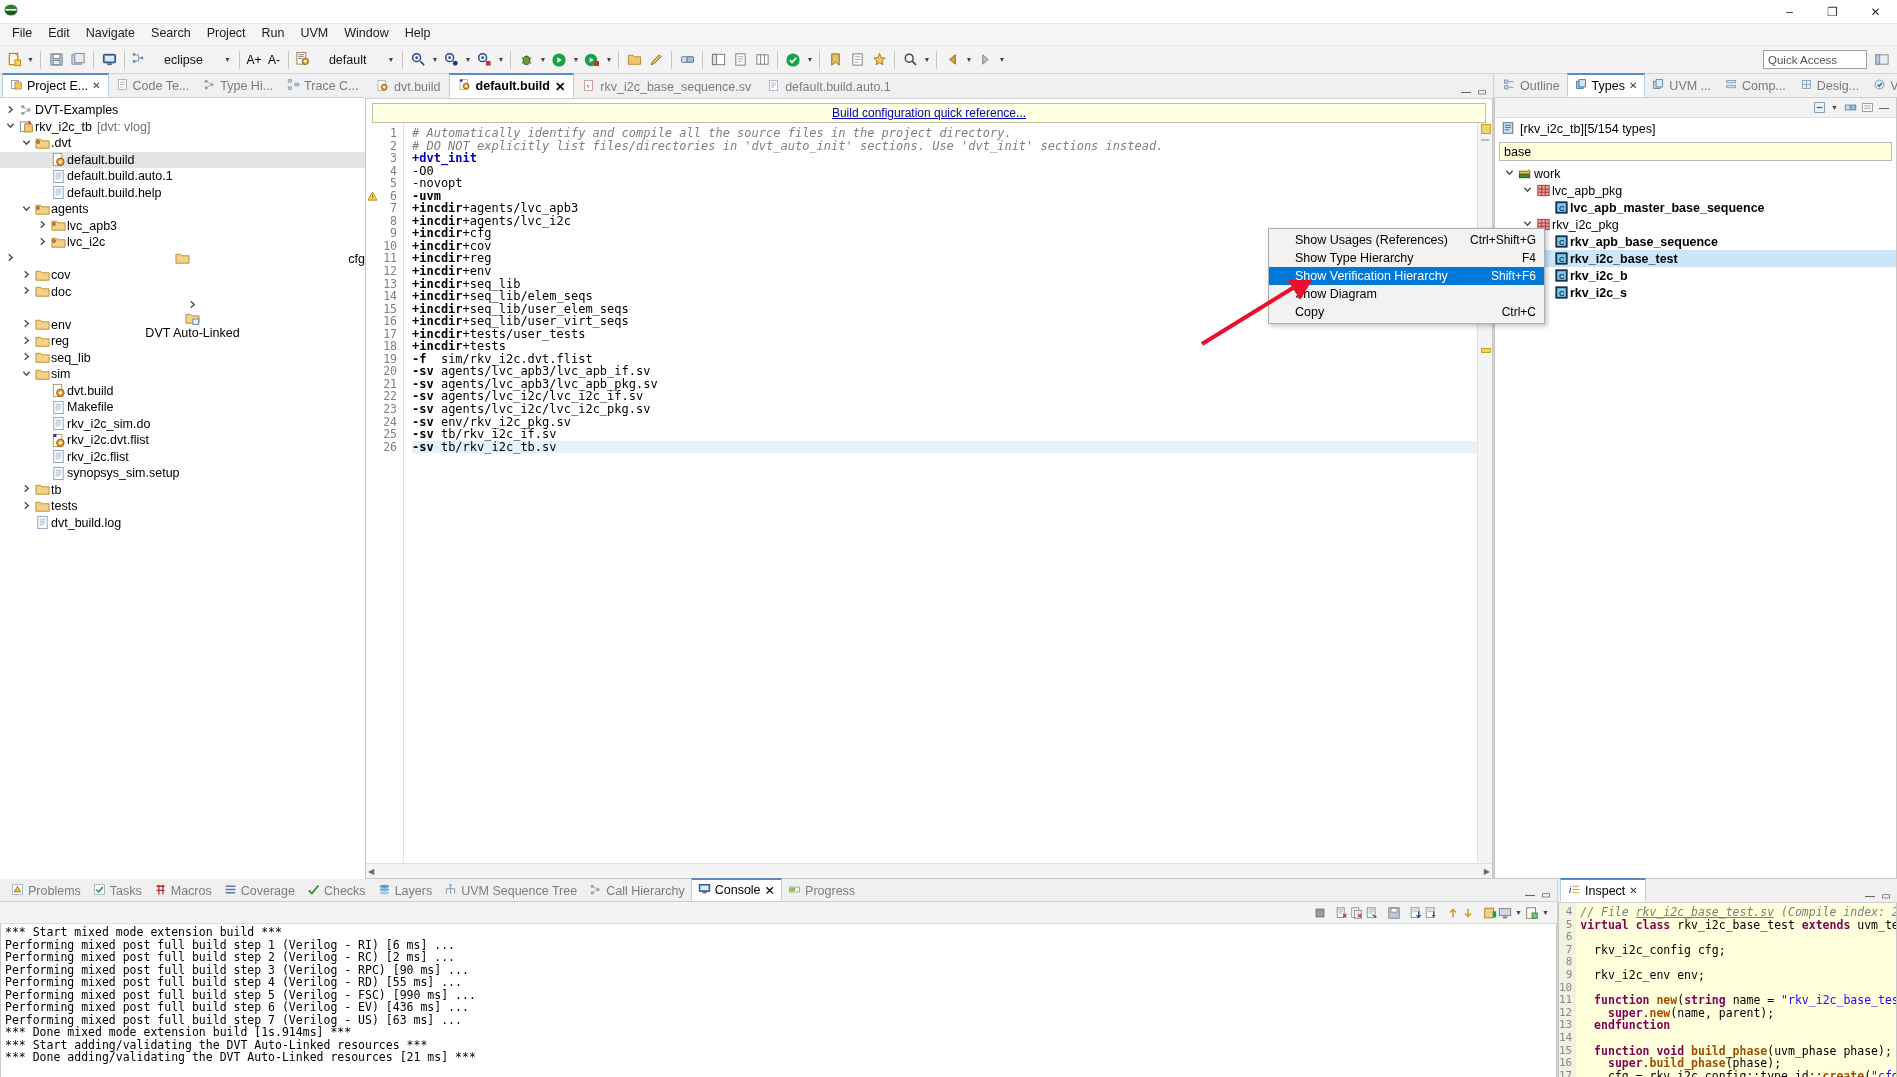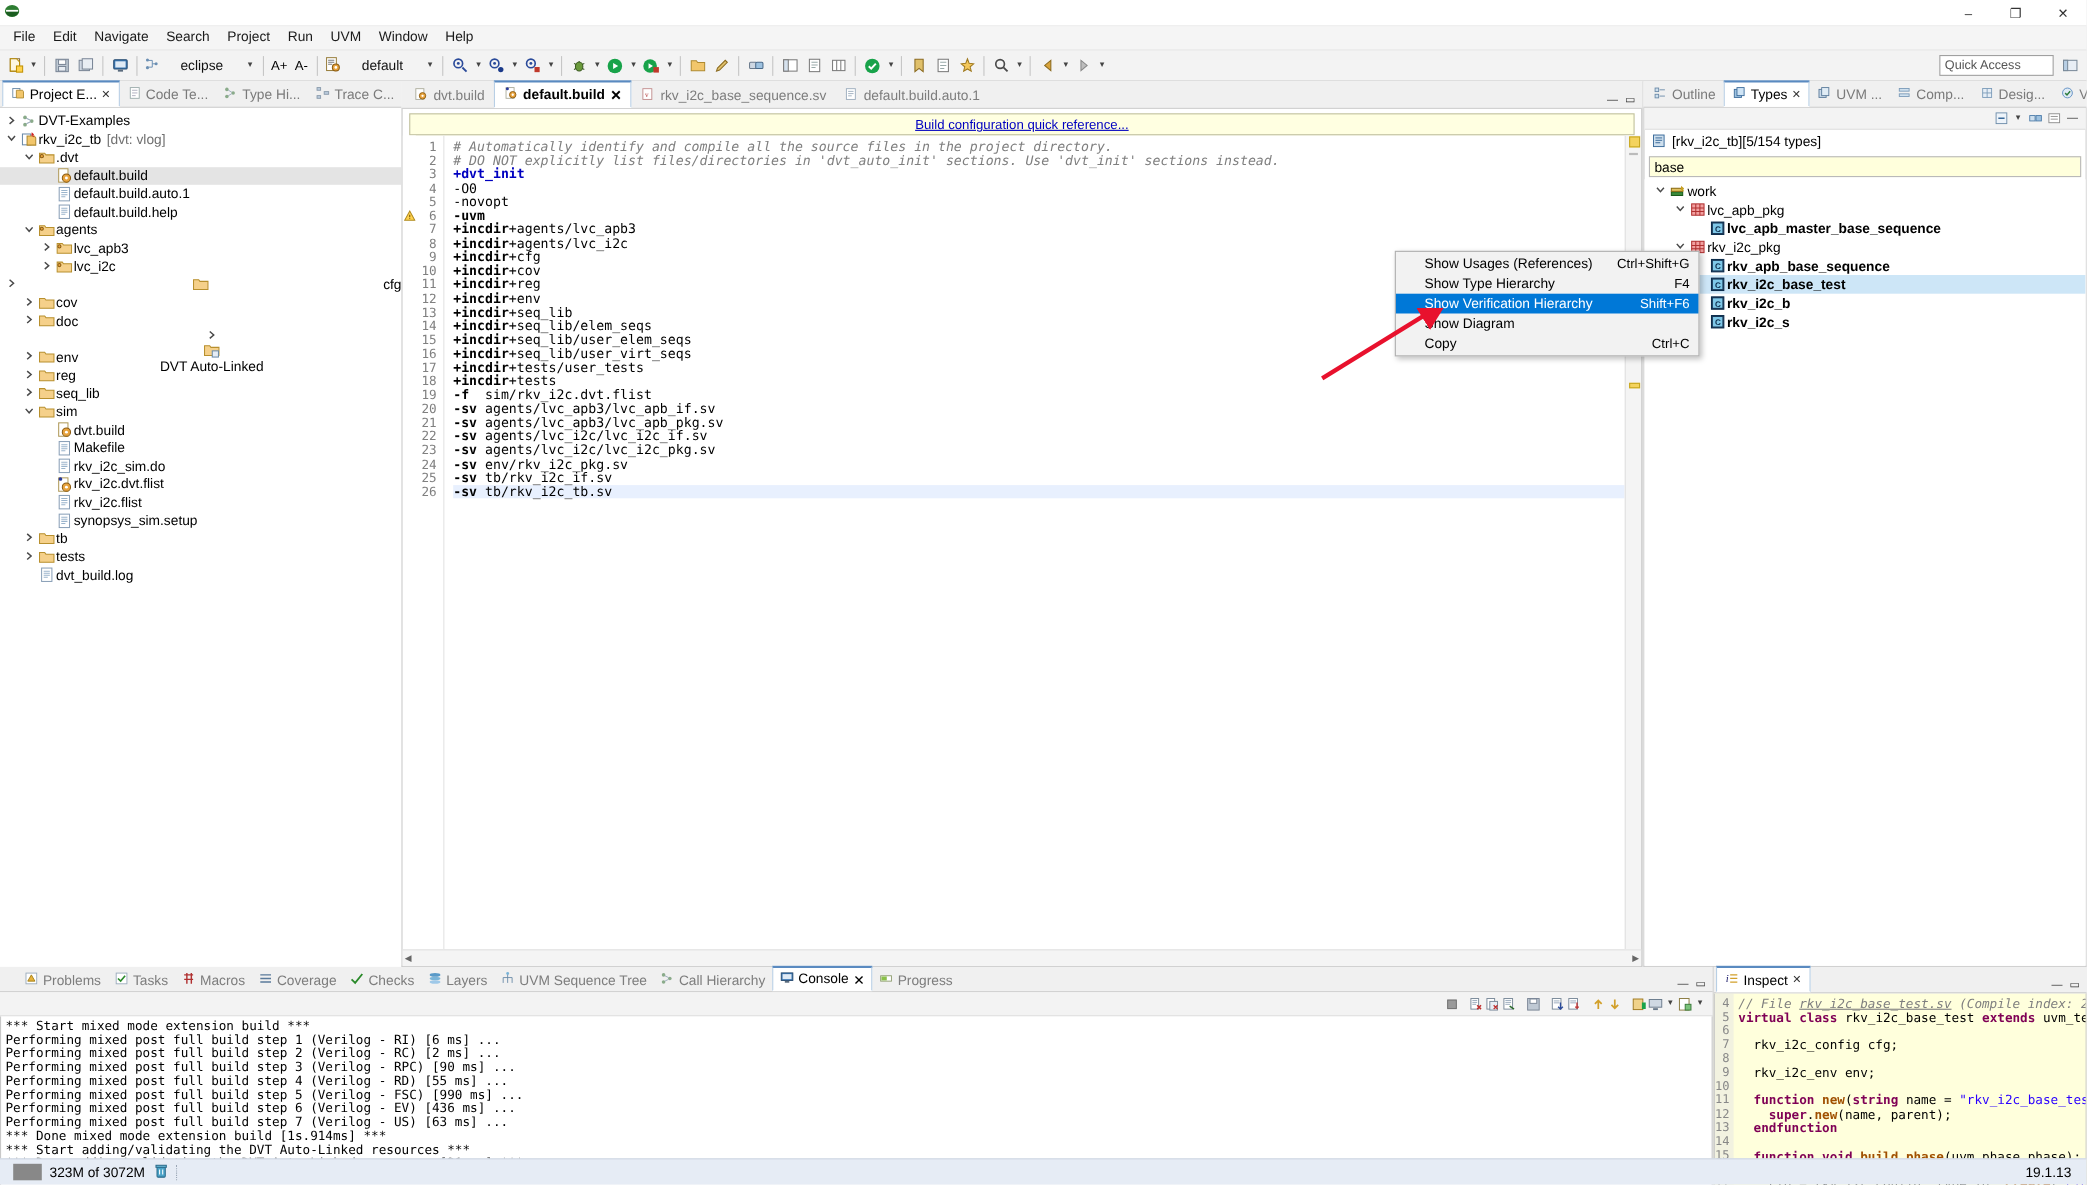--- a/index.html
+++ b/index.html
@@ -109,21 +109,21 @@
   .opt { color: #000; font-weight: bold; }
   .selline { background: #e8f0fe; }
   #vscroll { width: 15px; background: #f4f4f4; border-left: 1px solid #e0e0e0; position: relative; }
   #hscroll { height: 15px; background: #f4f4f4; border-top: 1px solid #e0e0e0; display:flex; align-items:center;
              justify-content: space-between; padding: 0 2px; font-size: 8px; color:#666; }
 
   
   #bottom { height: 248px; display: flex; }
   #console-view { flex: 1; display: flex; flex-direction: column; min-width: 0; }
   #console-tabs { display:flex; align-items:flex-end; height:23px; background:#f0f0f0;
-                  border-bottom:1px solid #cfcfcf; padding-left:16px; }
+                  border-bottom:1px solid #cfcfcf; padding-left:5px; }
   .ctab { display:flex; align-items:center; gap:4px; height:21px; padding:0 6px; font-size:12.5px; color:#7d7d7d; white-space:nowrap;}
   .ctab.active { background:#fff; color:#000; border:1px solid #b8cfe5; border-bottom-color:#fff;
                  border-top:2px solid #5a8ac0; height:23px; }
   #console-toolbar { height:22px; background:#f3f3f3; display:flex; align-items:center; justify-content:flex-end;
                      gap:1px; padding-right:6px; border-bottom:1px solid #dcdcdc;}
   #console-body { flex:1; background:#fff; border:1px solid #c8c8c8; border-top:none; overflow:hidden;
                   padding: 2px 0 0 4px; }
   #console-head { font-size: 12px; color:#000; padding: 1px 0 3px 2px; }
   #console-text { font-family:"DejaVu Sans Mono", monospace; font-size:11.5px; line-height:12.5px;
                   white-space:pre; color:#000; }
@@ -1279,29 +1279,14 @@
     <svg width="120" height="70" viewBox="0 0 120 70">
       <defs>
           <marker id="ah" markerWidth="7" markerHeight="7" refX="1" refY="3.5" orient="auto">
         <polygon points="0 0, 7 3.5, 0 7" fill="#e8112d"></polygon>
           </marker>
         </defs>
       <line x1="6" y1="64" x2="100" y2="6" stroke="#e8112d" stroke-width="4" marker-end="url(#ah)"></line>
     </svg>
   </div>
 
-  <div id="statusbar">
-    <div id="mem">
-      <div class="bar"></div>
-      <span>323M of 3072M</span>
-      <span>
-        <svg width="15" height="15" viewBox="0 0 16 16">
-            <rect x="4" y="4" width="8" height="10" rx="1" fill="#4aa3c8" stroke="#2a6a8a"></rect>
-            <rect x="3" y="2.5" width="10" height="2" fill="#6ab9d8" stroke="#2a6a8a"></rect>
-            <path d="M6.5 6.5v5M9.5 6.5v5" stroke="#fff"></path>
-          </svg>
-      </span>
-    </div>
-    <div class="sb-sep"></div>
-    <div id="version">19.1.13</div>
-  </div>
 
 </div>
 
 </body></html>

